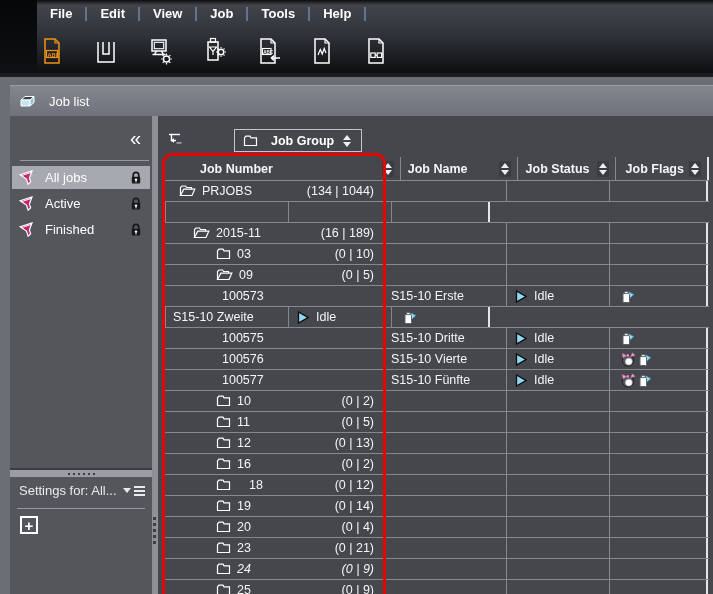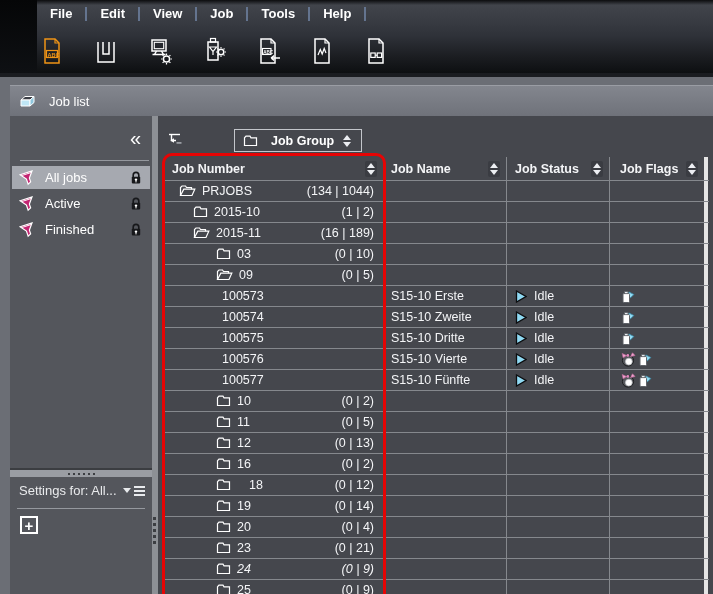--- a/index.html
+++ b/index.html
@@ -59,23 +59,23 @@
     padding:0 8px;border:1px solid #c3c6cb;background:transparent;color:#fff;font-weight:bold;font-size:12.5px;cursor:pointer;margin-left:48px;}
   
   .grid{position:absolute;left:7px;top:41px;width:544px;height:437px;overflow:hidden;font-size:12.5px;color:#f4f5f7;}
   .hrow,.row{display:flex;border-bottom:1px solid #85888d;}
   .hrow{height:23px;}
   .row{height:20px;}
   .cell{box-sizing:border-box;display:flex;align-items:center;overflow:hidden;white-space:nowrap;}
   .c0{width:218px;}
   .c1{width:123px;border-left:1px solid #85888d;padding-left:7px;}
   .c2{width:103px;border-left:1px solid #85888d;padding-left:8px;gap:7px;}
-  .c3{width:99px;border-left:1px solid #85888d;border-right:4px solid #e5e5e5;padding-left:10px;}
+  .c3{width:99px;border-left:1px solid #85888d;border-right:2px solid #e5e5e5;padding-left:10px;}
   .hrow .cell{font-weight:bold;}
-  .hrow .c0{padding-left:7px;}
+  .hrow .c0{padding-left:7px;margin-left:28px;}
   .hlabel{flex:0 0 auto;}
   .sort{display:inline-flex;flex-direction:column;gap:2px;align-items:center;background:#3a3c42;padding:2px 2px;border-radius:2px;margin-left:auto;margin-right:6px;cursor:pointer;}
   .sort.plain{background:transparent;margin:0;}
   .tu{width:0;height:0;border-left:4px solid transparent;border-right:4px solid transparent;border-bottom:5px solid #eceef2;}
   .td{width:0;height:0;border-left:4px solid transparent;border-right:4px solid transparent;border-top:5px solid #eceef2;}
   .gicon{flex:0 0 auto;margin-right:6px;display:inline-flex;}
   .gcount{margin-left:auto;padding-right:9px;}
   .jnum{padding-left:57px;}
   
   .col-outline{position:absolute;left:4px;top:37px;width:224px;height:460px;box-sizing:border-box;
@@ -321,29 +321,20 @@
                 </svg>
               </span>
               <span class="glabel">PRJOBS</span>
               <span class="gcount">(134 | 1044)</span>
             </div>
             <div class="cell c1"></div>
             <div class="cell c2"></div>
             <div class="cell c3"></div>
           </div>
           <div class="row">
-            <div class="cell c0" style="padding-left: 28px;">
-              <span class="gicon">
-                <svg width="15" height="12" viewBox="0 0 15 12">
-                  <path d="M1.5 10.5 V2.8 L3 1.2 H7 L8 2.8 H13.5 V10.5 Z" fill="none" stroke="#fff" stroke-width="1.2"></path>
-                </svg>
-              </span>
-              <span class="glabel">2015-10</span>
-              <span class="gcount">(1 | 2)</span>
-            </div>
             <div class="cell c1"></div>
             <div class="cell c2"></div>
             <div class="cell c3"></div>
           </div>
           <div class="row">
             <div class="cell c0" style="padding-left: 28px;">
               <span class="gicon">
                 <svg width="17" height="12" viewBox="0 0 17 12">
                   <path d="M1.5 10.5 V2.5 L3 1 H6.5 L7.5 2.5 H12.5 V4.2" fill="none" stroke="#fff" stroke-width="1.2"></path>
                   <path d="M1.5 10.5 L4.8 4.2 H15.8 L13 10.5 Z" fill="none" stroke="#fff" stroke-width="1.2"></path>
@@ -400,23 +391,20 @@
             </div>
             <div class="cell c3">
               <svg width="17" height="16" viewBox="0 0 17 16">
                 <polygon points="9,4 13.8,6.5 10.5,9.8 6.5,7" fill="#92dbf2" stroke="#3d8fae" stroke-width="0.8"></polygon>
                 <rect x="3" y="5.5" width="6.5" height="9" rx="1" fill="#fff" stroke="#5e6167" stroke-width="1"></rect>
                 <rect x="4.5" y="3.5" width="3.5" height="2.2" fill="#e8eaee" stroke="#5e6167" stroke-width="0.8"></rect>
               </svg>
             </div>
           </div>
           <div class="row">
-            <div class="cell c0">
-              <span class="jnum">100574</span>
-            </div>
             <div class="cell c1">
               <span>S15-10 Zweite</span>
             </div>
             <div class="cell c2">
               <svg width="12" height="13" viewBox="0 0 12 13">
                 <polygon points="1.5,1 11,6.5 1.5,12" fill="#8fd9f2" stroke="#0c0d0f" stroke-width="1.3"></polygon>
               </svg>
               <span>Idle</span>
             </div>
             <div class="cell c3">

